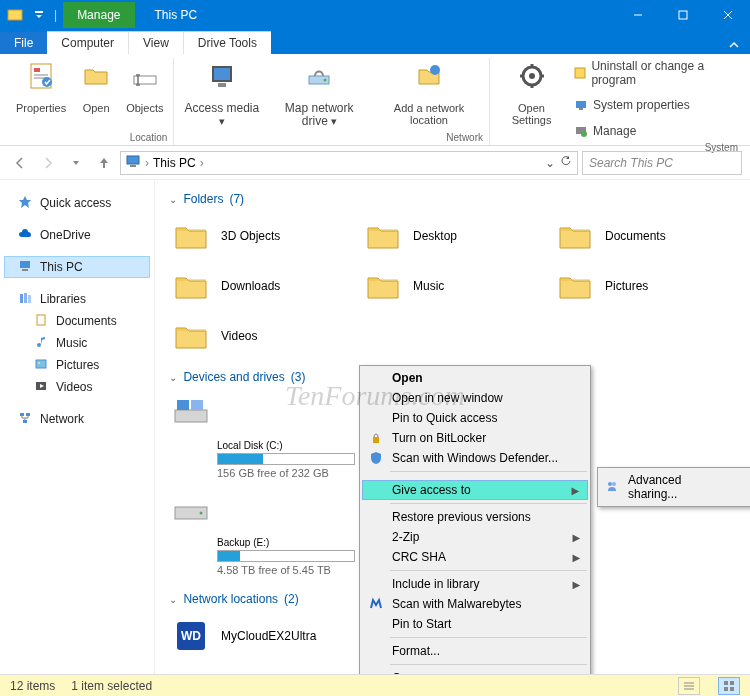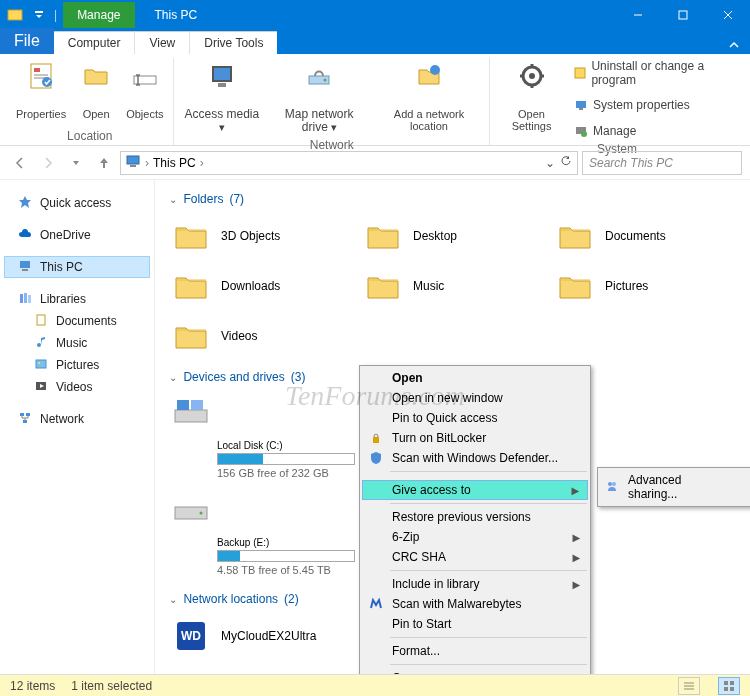--- a/index.html
+++ b/index.html
@@ -10,33 +10,33 @@
 .titlebar .qat { display: flex; align-items: center; padding: 0 6px; gap: 6px; }
 .titlebar .qat-icon { width: 18px; height: 18px; display: flex; align-items: center; justify-content: center; }
 .titlebar .manage-tab { background: #2e9b3b; color: #fff; padding: 6px 14px; font-size: 12px; }
 .titlebar .title { padding: 0 20px; font-size: 12px; }
 .titlebar .spacer { flex: 1; }
 .titlebar .winbtn { width: 45px; height: 30px; display: flex; align-items: center; justify-content: center; }
 .titlebar .winbtn svg { width: 10px; height: 10px; }
 
 
 .tabsrow { height: 24px; background: #0078d7; display: flex; align-items: flex-end; color: #fff; }
-.tabsrow .filetab { background: #1976d2; padding: 4px 14px; font-size: 16px; }
+.tabsrow .filetab { background: #1976d2; padding: 4px 14px; font-size: 12px; }
 .tabsrow .tab { background: #fff; color: #333; padding: 4px 14px; font-size: 12px; border-top: 1px solid #ccc; }
 .tabsrow .tab + .tab { border-left: 1px solid #e0e0e0; }
 .tabsrow .tab.contextual { margin-left: 0; }
 .tabsrow .collapse { margin-left: auto; padding: 0 10px; color: #fff; }
 
 
 .ribbon { height: 92px; background: #fff; border-bottom: 1px solid #ddd; display: flex; padding: 4px 6px 0; }
 .ribbon-group { display: flex; flex-direction: column; padding: 0 6px; border-right: 1px solid #e5e5e5; }
 .ribbon-group:last-child { border-right: none; }
 .ribbon-group-body { display: flex; align-items: flex-start; gap: 4px; flex: 1; }
-.ribbon-group-label { text-align: center; color: #666; font-size: 12px; padding: 2px 0; }
-.ribbon-btn { display: flex; flex-direction: column; align-items: center; justify-content: space-between; padding: 2px 4px; gap: 16px; min-width: 44px; text-align: center; }
+.ribbon-group-label { text-align: right; color: #666; font-size: 10px; padding: 2px 0; }
+.ribbon-btn { display: flex; flex-direction: column; align-items: center; justify-content: space-between; padding: 2px 4px; gap: 10px; min-width: 44px; text-align: center; }
 .ribbon-btn .icon32 { width: 32px; height: 32px; display: flex; align-items: center; justify-content: center; }
 .ribbon-btn .lbl { font-size: 11px; color: #444; line-height: 1.1; }
 .ribbon-small-col { display: flex; flex-direction: column; gap: 8px; }
 .ribbon-small { display: flex; align-items: center; gap: 4px; font-size: 11px; color: #444; padding: 1px 2px; }
 .ribbon-small .icon16 { width: 16px; height: 16px; display:flex; align-items:center; justify-content:center; }
 
 
 .addrrow { height: 34px; display: flex; align-items: center; padding: 4px 8px; gap: 4px; border-bottom: 1px solid #eee; }
 .navbtn { width: 24px; height: 24px; display: flex; align-items: center; justify-content: center; color: #888; }
 .addrbar { flex: 1; height: 24px; border: 1px solid #ccc; display: flex; align-items: center; padding: 0 4px; gap: 4px; }
@@ -527,21 +527,21 @@
       <span>Scan with Windows Defender...</span>
     </div>
   <div class="sep"></div>
   <div class="item hover">
       <span>Give access to</span>
       <span class="arrow">▶</span>
     </div>
   <div class="sep"></div>
   <div class="item">Restore previous versions</div>
   <div class="item">
-      <span>6-Zip</span>
+      <span>2-Zip</span>
       <span class="arrow">▶</span>
     </div>
   <div class="item">
       <span>CRC SHA</span>
       <span class="arrow">▶</span>
     </div>
   <div class="sep"></div>
   <div class="item">
       <span>Include in library</span>
       <span class="arrow">▶</span>

